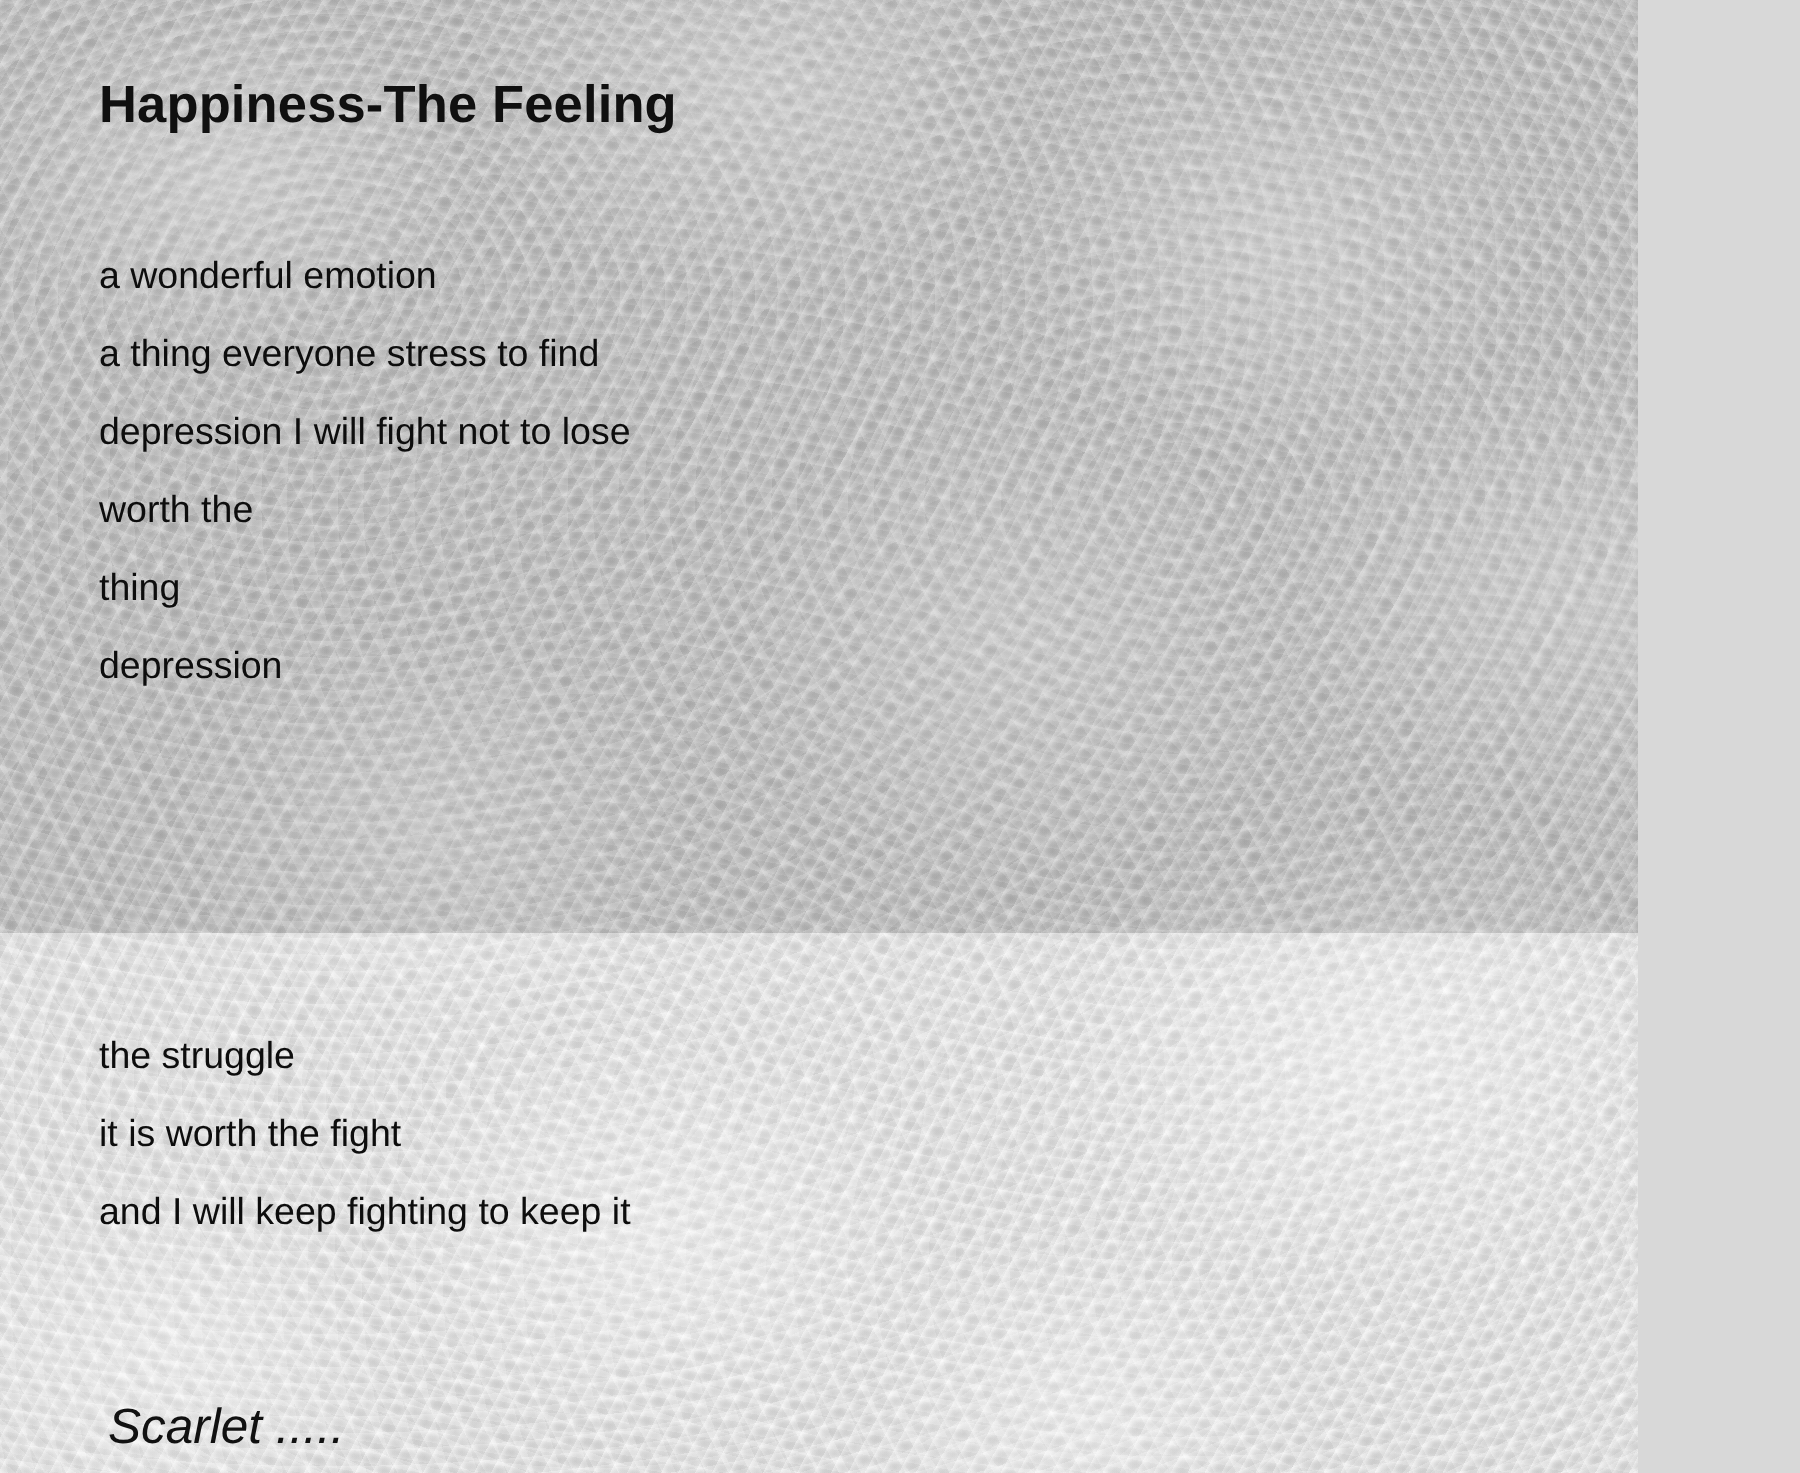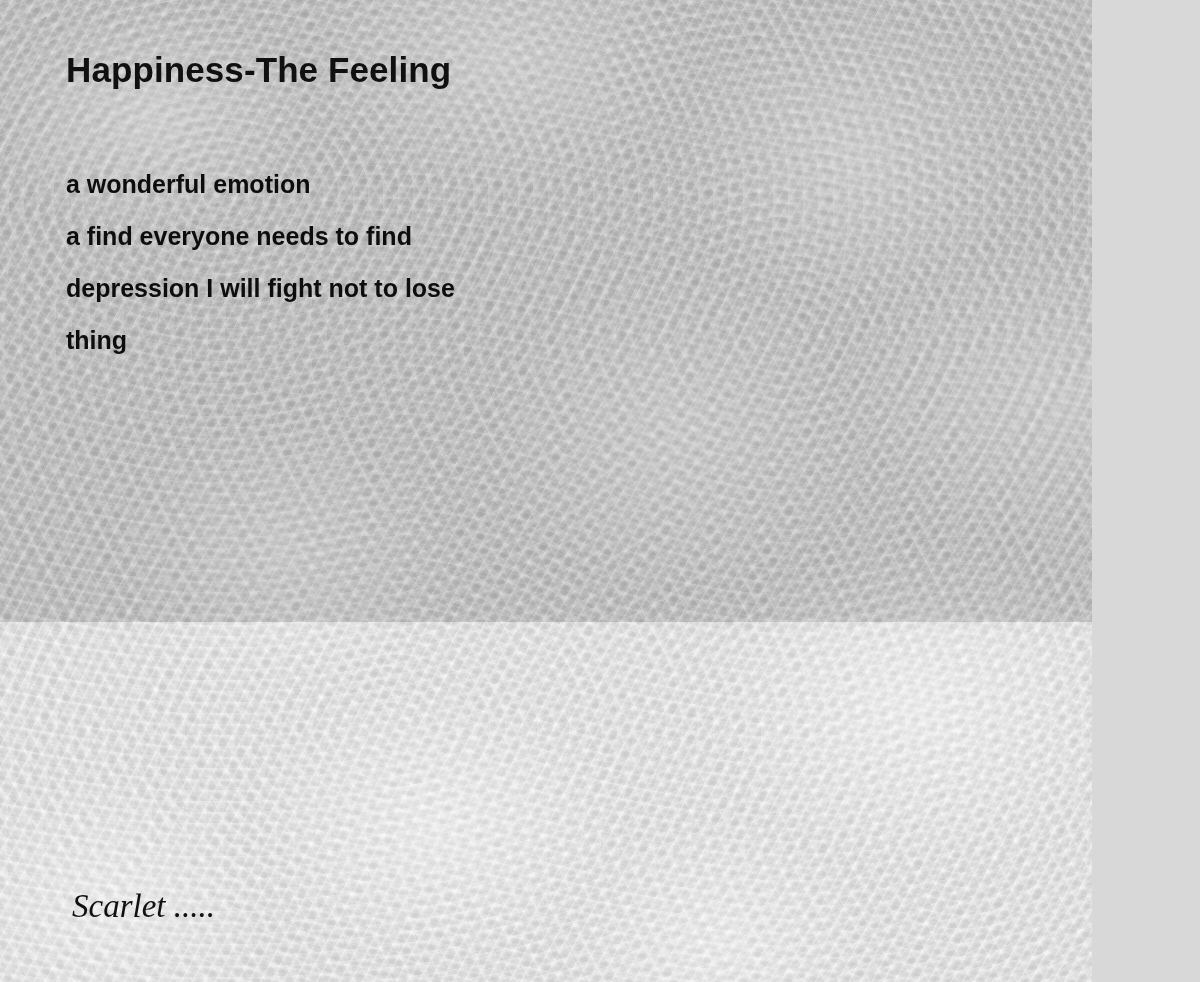--- a/index.html
+++ b/index.html
@@ -121,37 +121,36 @@
     margin: 0;
     padding: 0;
     list-style: none;
   }
 
   .stanza-one { top: 158px; }
   .stanza-two { top: 678px; }
 
   .poem-line {
     font-size: 25px;
-    font-weight: bold;
+    font-weight: normal;
     color: #0d0d0d;
     line-height: 52px;
     height: 52px;
     white-space: nowrap;
   }
 
   .signature {
     position: absolute;
     left: 72px;
-    top: 888px;
+    top: 932px;
     font-size: 33px;
     font-style: italic;
     font-weight: normal;
     color: #111111;
     white-space: nowrap;
-    font-family: Liberation Serif, serif;
   }
 </style>
 </head>
 <body>
 
 <div class="poem-canvas">
 
   <div class="texture-layer tex-a"></div>
   <div class="texture-layer tex-b"></div>
   <div class="texture-layer tex-c"></div>
@@ -159,22 +158,29 @@
 
   <div class="band-upper"></div>
   <div class="band-lower"></div>
 
   <div class="content">
 
     <h1 class="poem-title">Happiness-The Feeling</h1>
 
     <ul class="stanza stanza-one">
       <li class="poem-line">a wonderful emotion</li>
-      <li class="poem-line">a find everyone needs to find</li>
+      <li class="poem-line">a thing everyone stress to find</li>
       <li class="poem-line">depression I will fight not to lose</li>
+      <li class="poem-line">worth the</li>
       <li class="poem-line">thing</li>
+      <li class="poem-line">depression</li>
     </ul>
 
+    <ul class="stanza stanza-two">
+      <li class="poem-line">the struggle</li>
+      <li class="poem-line">it is worth the fight</li>
+      <li class="poem-line">and I will keep fighting to keep it</li>
+    </ul>
 
     <div class="signature">Scarlet .....</div>
 
   </div>
 </div>
 
 </body></html>

